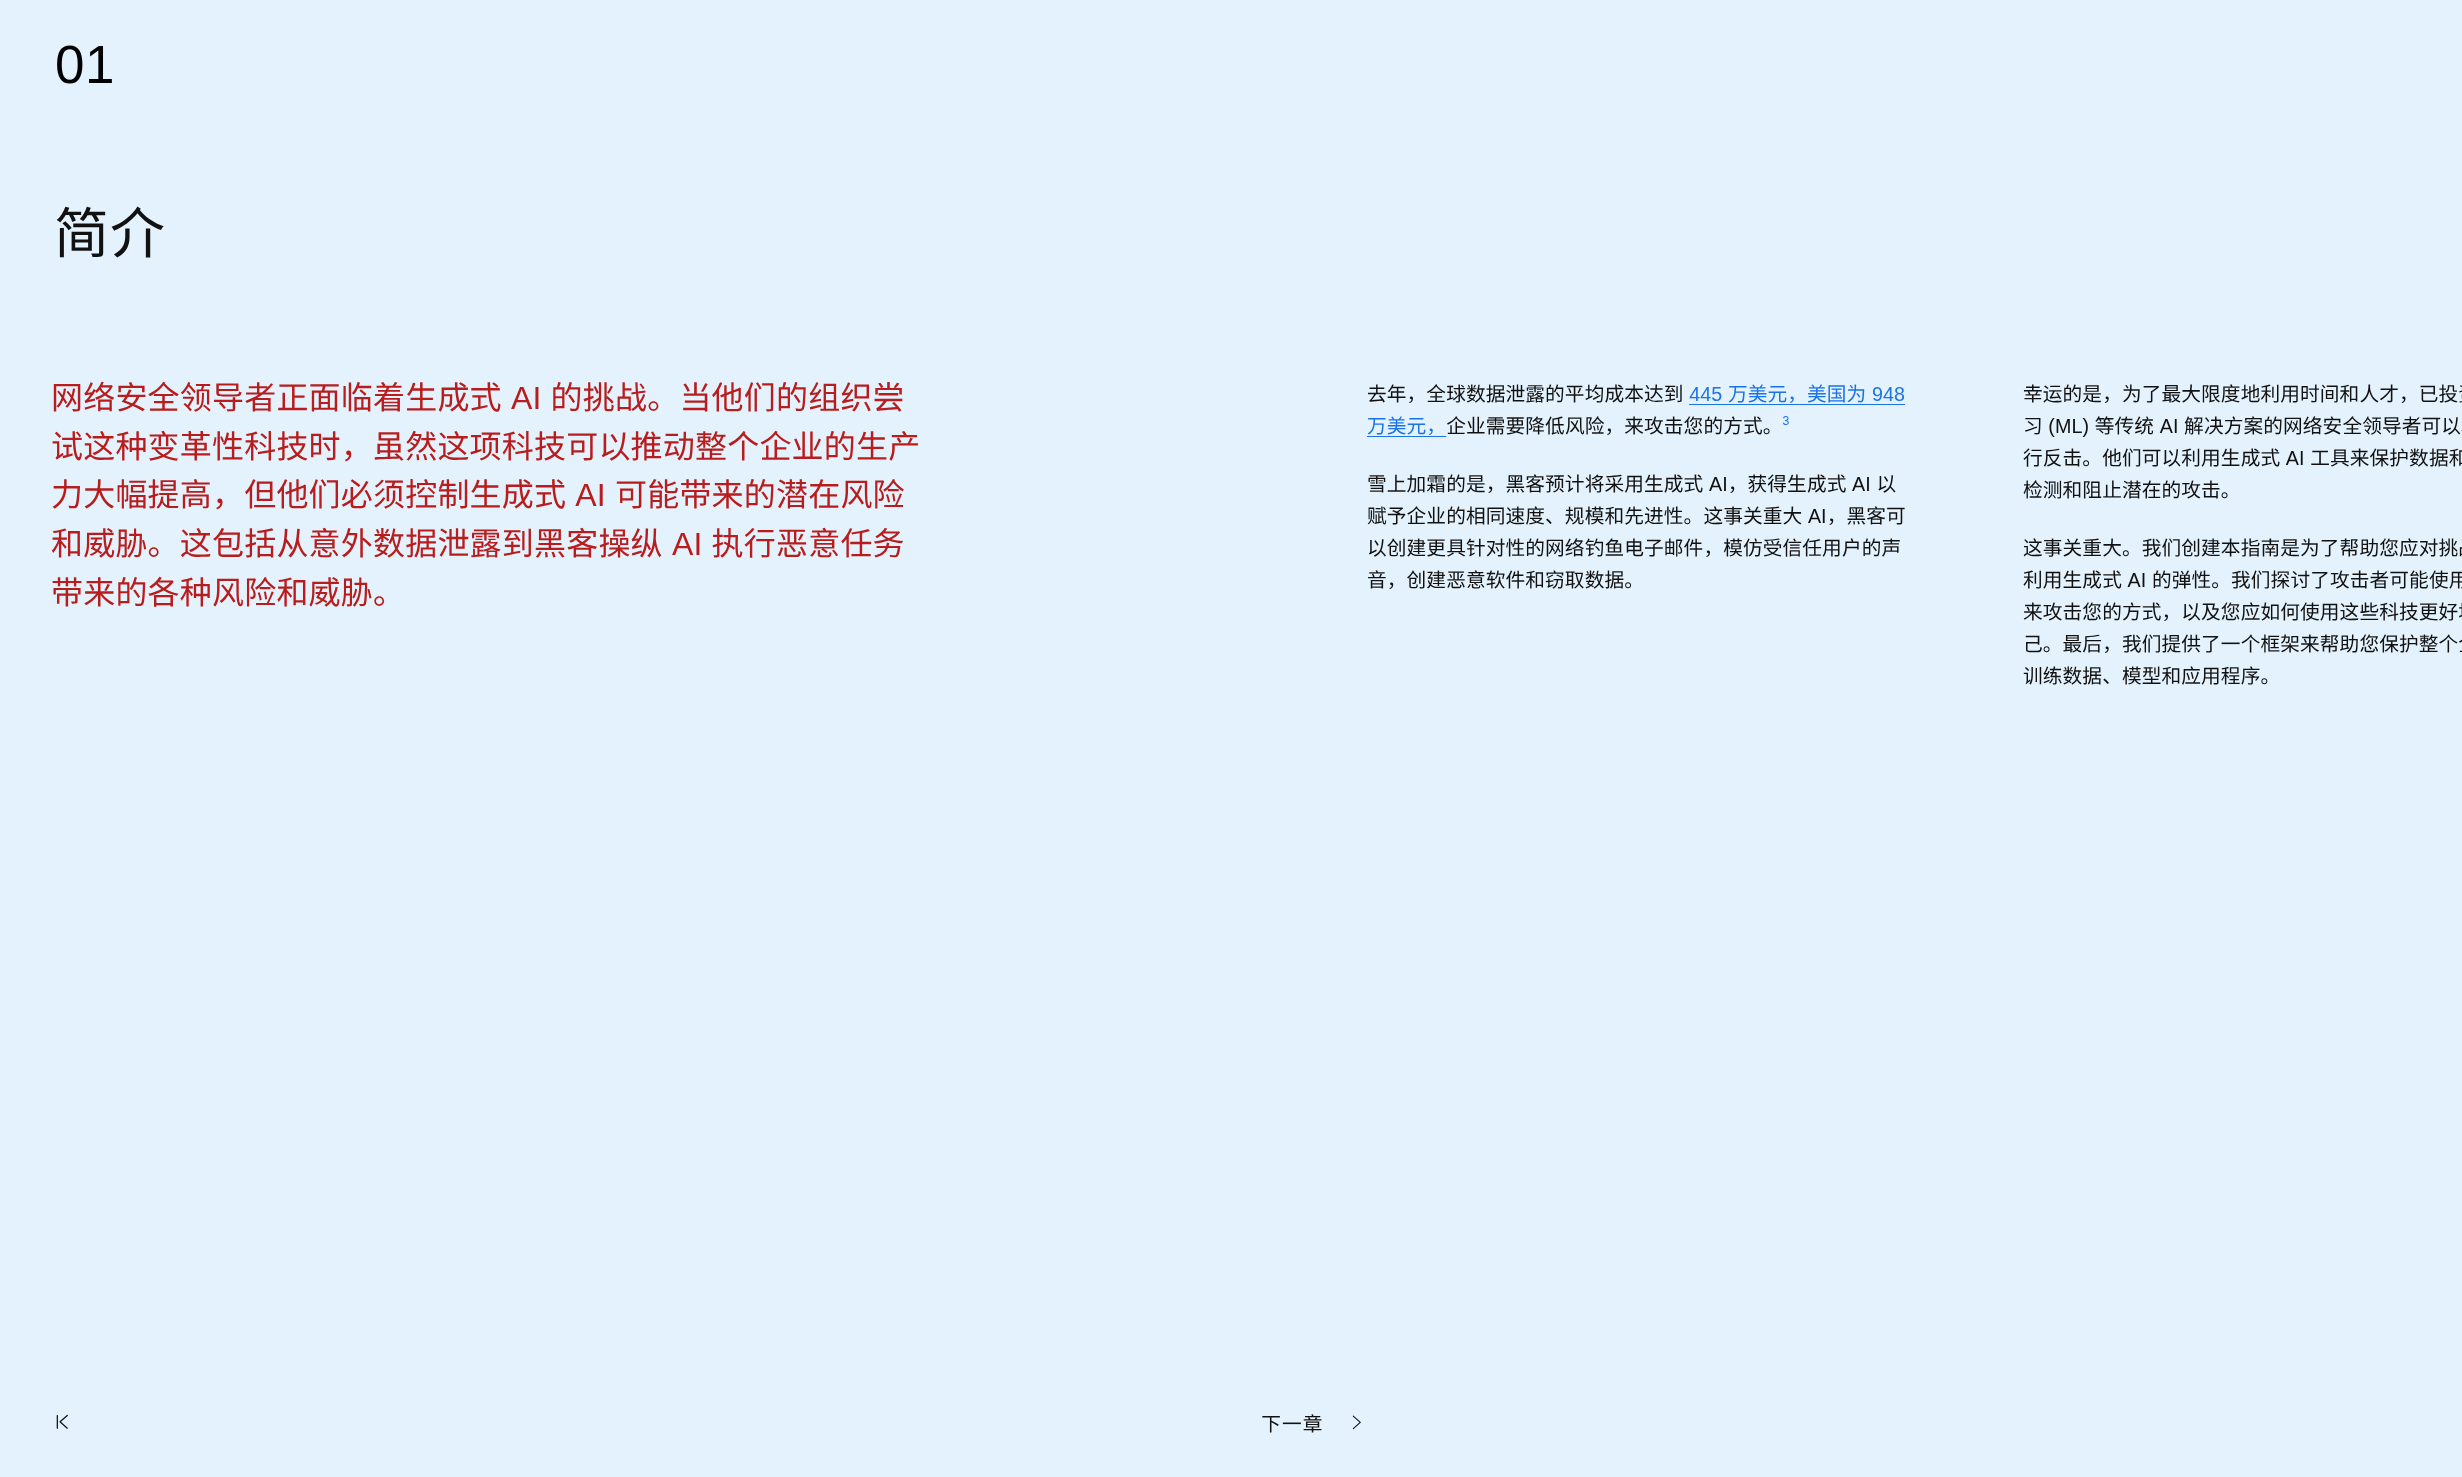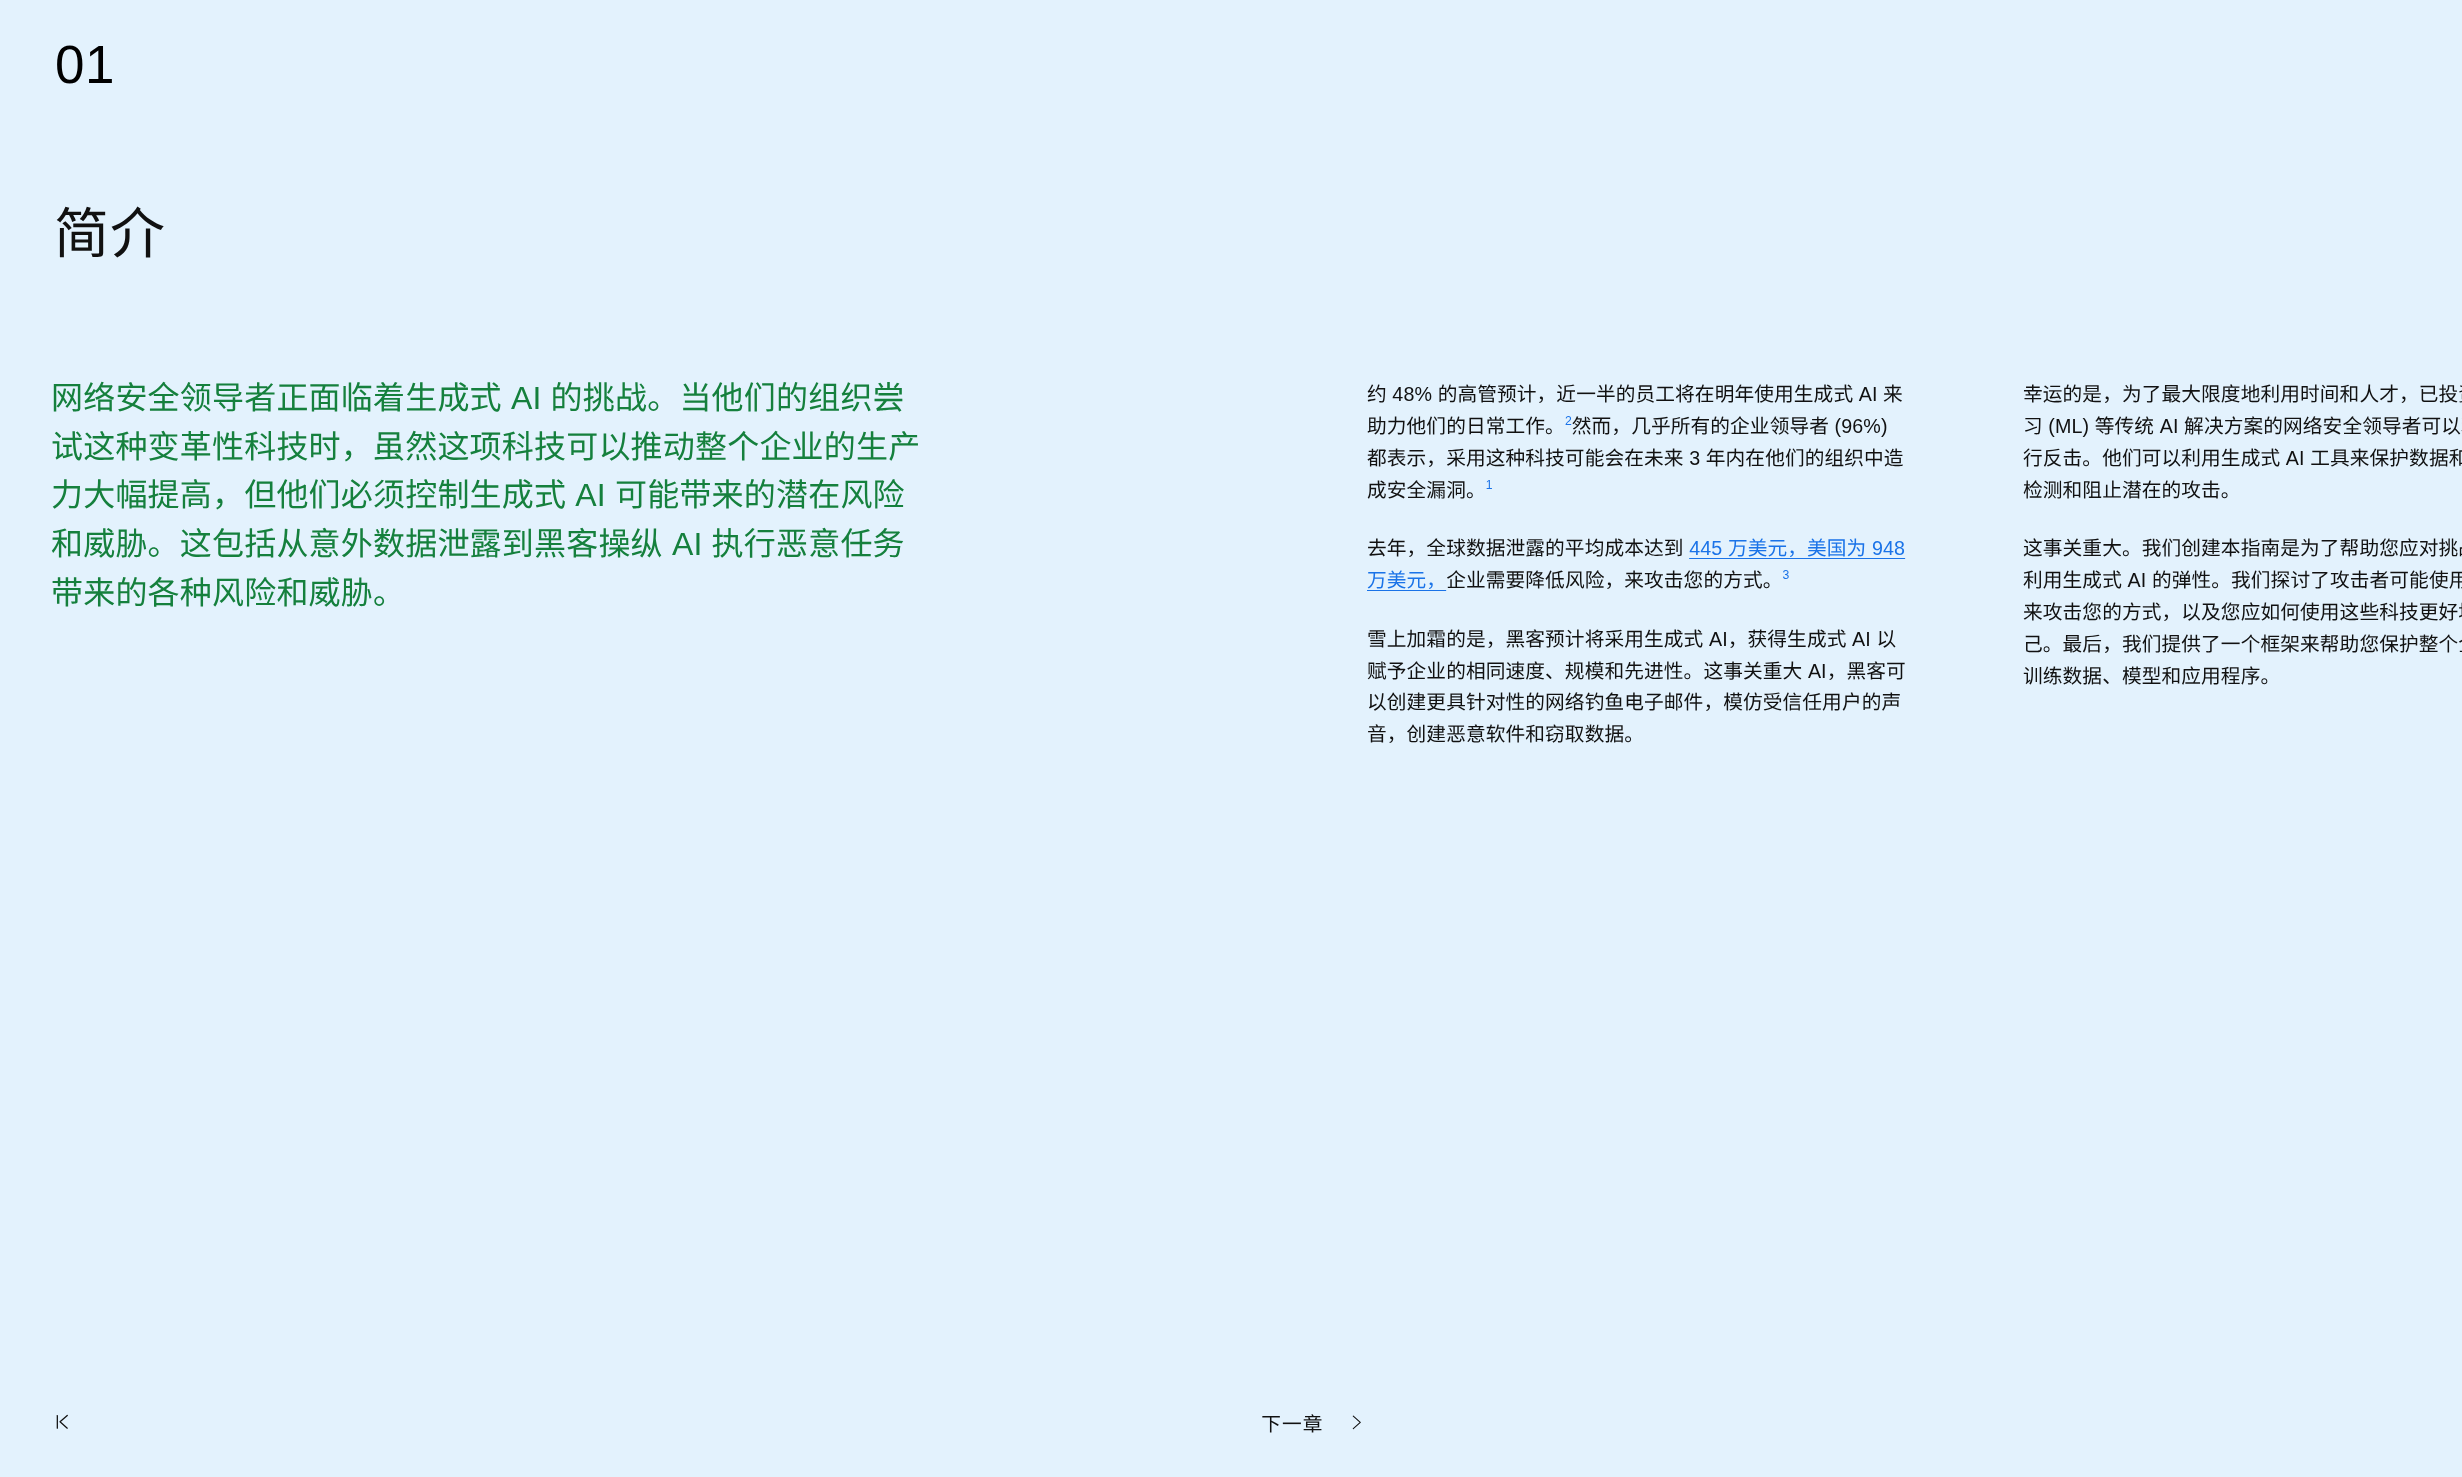--- a/index.html
+++ b/index.html
@@ -50,21 +50,21 @@
   }
   .col-lead {
     left: 51px;
     top: 374px;
     width: 877px;
   }
   .col-lead p {
     margin: 0;
     font-size: 32px;
     line-height: 1.52;
-    color: #15803d;
+    color: #b91c1c;
     letter-spacing: 0.2px;
   }
 
   .col-mid {
     left: 1367px;
     top: 379px;
     width: 542px;
   }
   .col-right {
     left: 2023px;
@@ -134,21 +134,20 @@
 
   <div class="chapter-number">01</div>
 
   <h1 class="chapter-title">简介</h1>
 
   <div class="col col-lead">
     <p>网络安全领导者正面临着生成式 AI 的挑战。当他们的组织尝试这种变革性科技时，虽然这项科技可以推动整个企业的生产力大幅提高，但他们必须控制生成式 AI 可能带来的潜在风险和威胁。这包括从意外数据泄露到黑客操纵 AI 执行恶意任务带来的各种风险和威胁。</p>
   </div>
 
   <div class="col col-mid">
-    <p><span>约 48% 的高管预计，近一半的员工将在明年使用生成式 AI 来助力他们的日常工作。</span><sup>2</sup><span>然而，几乎所有的企业领导者 (96%) 都表示，采用这种科技可能会在未来 3 年内在他们的组织中造成安全漏洞。</span><sup>1</sup></p>
 
     <p><span>去年，全球数据泄露的平均成本达到 </span><a class="inline-link" href="#">445 万美元，美国为 948 万美元，</a><span>企业需要降低风险，来攻击您的方式。</span><sup>3</sup></p>
 
     <p>雪上加霜的是，黑客预计将采用生成式 AI，获得生成式 AI 以赋予企业的相同速度、规模和先进性。这事关重大 AI，黑客可以创建更具针对性的网络钓鱼电子邮件，模仿受信任用户的声音，创建恶意软件和窃取数据。</p>
   </div>
 
   <div class="col col-right">
     <p>幸运的是，为了最大限度地利用时间和人才，已投资于机器学习 (ML) 等传统 AI 解决方案的网络安全领导者可以利用 AI 进行反击。他们可以利用生成式 AI 工具来保护数据和用户，并检测和阻止潜在的攻击。</p>
     <p>这事关重大。我们创建本指南是为了帮助您应对挑战，并充分利用生成式 AI 的弹性。我们探讨了攻击者可能使用生成式 AI 来攻击您的方式，以及您应如何使用这些科技更好地保护自己。最后，我们提供了一个框架来帮助您保护整个企业的 AI 训练数据、模型和应用程序。</p>
   </div>

